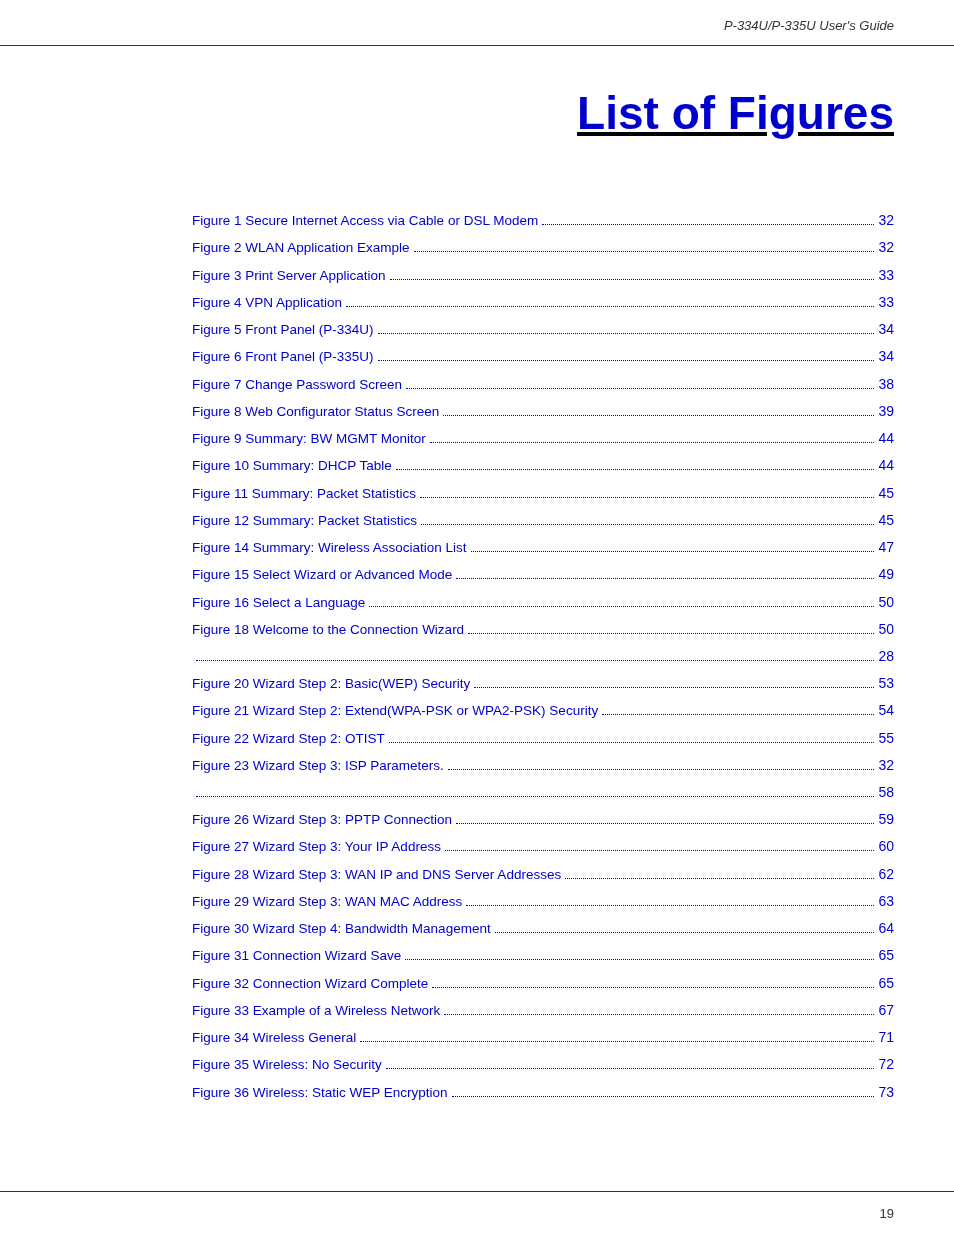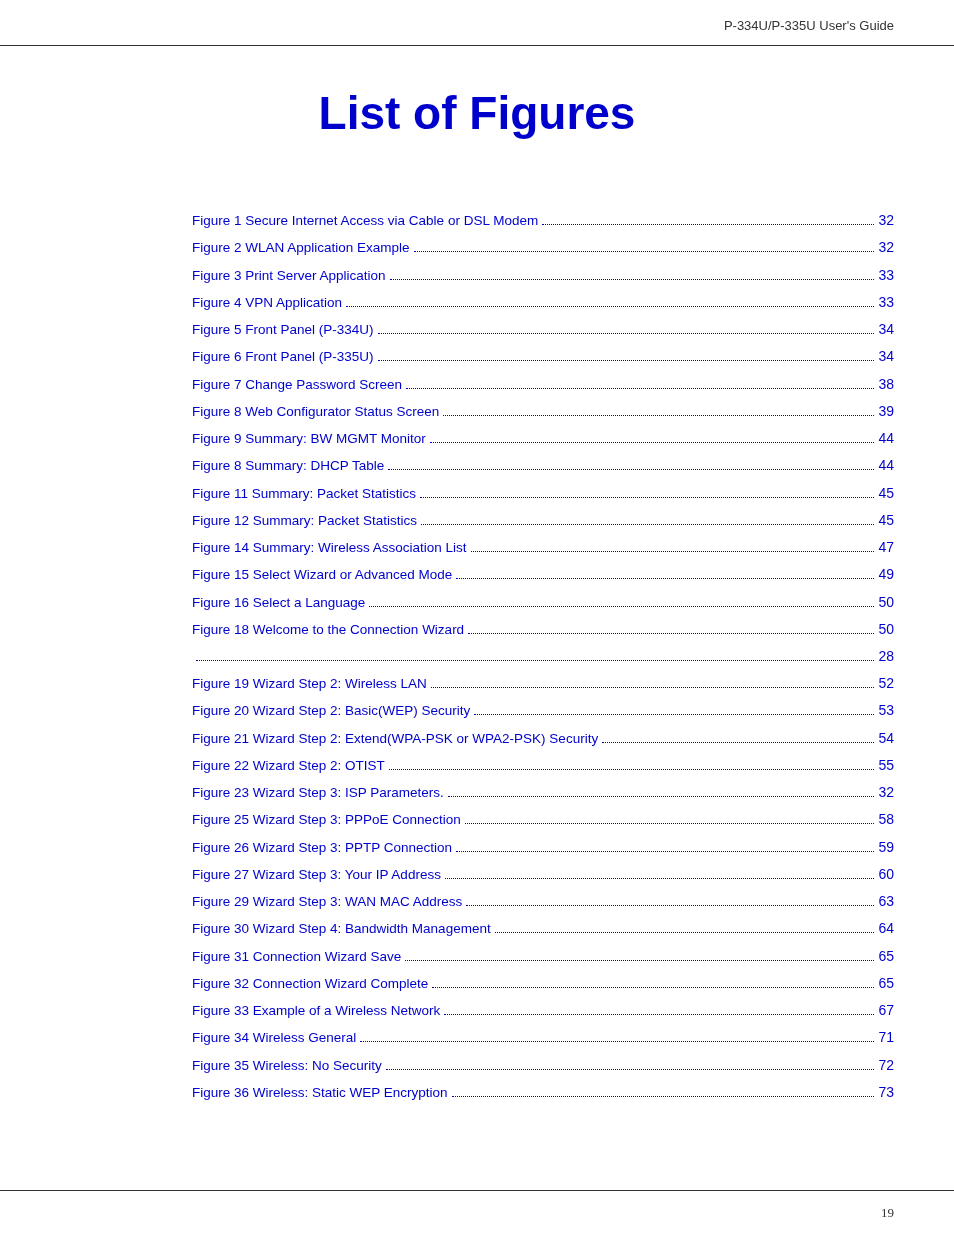--- a/index.html
+++ b/index.html
@@ -28,26 +28,28 @@
       display: flex;
       justify-content: flex-end;
       align-items: center;
       padding: 18px 60px 12px 60px;
       border-bottom: 1.5px solid #333;
     }
 
     .header-title {
       font-size: 13px;
       color: #333;
+      font-style: italic;
     }
 
     .page-title-section {
-      text-align: center;
+      text-align: right;
       padding: 40px 60px 50px 60px;
       border-bottom: none;
+      text-decoration: underline;
     }
 
     .page-title {
       font-size: 46px;
       font-weight: bold;
       color: #0000cc;
       font-family: Arial, Helvetica, sans-serif;
     }
 
     .content {
@@ -87,21 +89,20 @@
     .footer {
       position: absolute;
       bottom: 0;
       left: 0;
       right: 0;
       display: flex;
       justify-content: flex-end;
       align-items: center;
       padding: 14px 60px;
       border-top: 1.5px solid #333;
-      font-family: Liberation Serif, serif;
     }
 
     .footer-page {
       font-size: 13px;
       color: #333;
     }
   </style>
 </head>
 <body>
 
@@ -156,21 +157,21 @@
         <span class="toc-label">Figure 8 Web Configurator Status Screen</span>
         <span class="toc-dots"></span>
         <span class="toc-page">39</span>
       </div>
       <div class="toc-entry">
         <span class="toc-label">Figure 9 Summary: BW MGMT Monitor</span>
         <span class="toc-dots"></span>
         <span class="toc-page">44</span>
       </div>
       <div class="toc-entry">
-        <span class="toc-label">Figure 8 Summary: DHCP Table</span>
+        <span class="toc-label">Figure 10 Summary: DHCP Table</span>
         <span class="toc-dots"></span>
         <span class="toc-page">44</span>
       </div>
       <div class="toc-entry">
         <span class="toc-label">Figure 11 Summary: Packet Statistics</span>
         <span class="toc-dots"></span>
         <span class="toc-page">45</span>
       </div>
       <div class="toc-entry">
         <span class="toc-label">Figure 12 Summary: Packet Statistics</span>
@@ -195,58 +196,57 @@
       <div class="toc-entry">
         <span class="toc-label">Figure 18 Welcome to the Connection Wizard</span>
         <span class="toc-dots"></span>
         <span class="toc-page">50</span>
       </div>
       <div class="toc-entry">
         <span class="toc-dots"></span>
         <span class="toc-page">28</span>
       </div>
       <div class="toc-entry">
-        <span class="toc-label">Figure 19 Wizard Step 2: Wireless LAN</span>
-        <span class="toc-dots"></span>
-        <span class="toc-page">52</span>
-      </div>
-      <div class="toc-entry">
         <span class="toc-label">Figure 20 Wizard Step 2: Basic(WEP) Security</span>
         <span class="toc-dots"></span>
         <span class="toc-page">53</span>
       </div>
       <div class="toc-entry">
         <span class="toc-label">Figure 21 Wizard Step 2: Extend(WPA-PSK or WPA2-PSK) Security</span>
         <span class="toc-dots"></span>
         <span class="toc-page">54</span>
       </div>
       <div class="toc-entry">
         <span class="toc-label">Figure 22 Wizard Step 2: OTIST</span>
         <span class="toc-dots"></span>
         <span class="toc-page">55</span>
       </div>
       <div class="toc-entry">
         <span class="toc-label">Figure 23 Wizard Step 3: ISP Parameters.</span>
         <span class="toc-dots"></span>
         <span class="toc-page">32</span>
       </div>
       <div class="toc-entry">
-        <span class="toc-label">Figure 25 Wizard Step 3: PPPoE Connection</span>
         <span class="toc-dots"></span>
         <span class="toc-page">58</span>
       </div>
       <div class="toc-entry">
         <span class="toc-label">Figure 26 Wizard Step 3: PPTP Connection</span>
         <span class="toc-dots"></span>
         <span class="toc-page">59</span>
       </div>
       <div class="toc-entry">
         <span class="toc-label">Figure 27 Wizard Step 3: Your IP Address</span>
         <span class="toc-dots"></span>
         <span class="toc-page">60</span>
+      </div>
+      <div class="toc-entry">
+        <span class="toc-label">Figure 28 Wizard Step 3: WAN IP and DNS Server Addresses</span>
+        <span class="toc-dots"></span>
+        <span class="toc-page">62</span>
       </div>
       <div class="toc-entry">
         <span class="toc-label">Figure 29 Wizard Step 3: WAN MAC Address</span>
         <span class="toc-dots"></span>
         <span class="toc-page">63</span>
       </div>
       <div class="toc-entry">
         <span class="toc-label">Figure 30 Wizard Step 4: Bandwidth Management</span>
         <span class="toc-dots"></span>
         <span class="toc-page">64</span>

